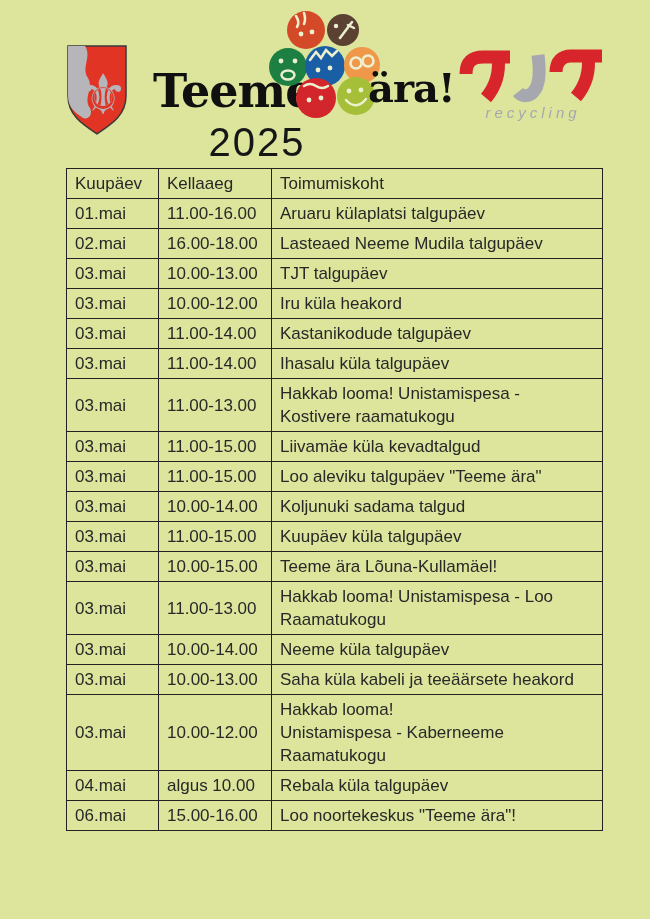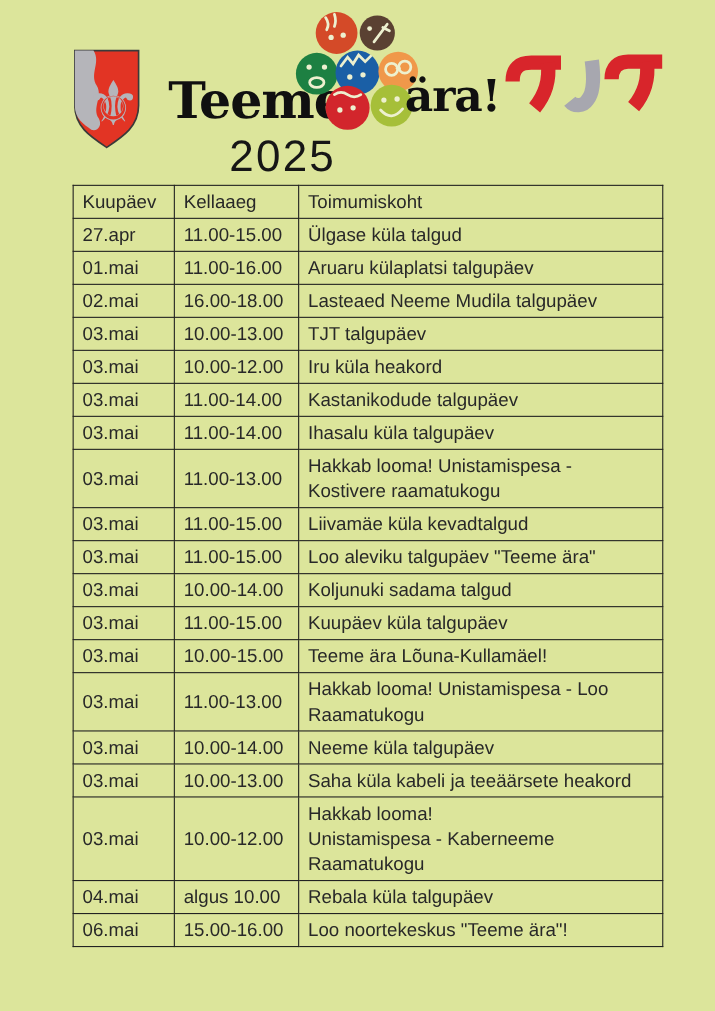--- a/index.html
+++ b/index.html
@@ -123,44 +123,40 @@
   <div class="tjt-wrap">
     <svg class="tjt-mark" viewBox="0 0 150 58">
       <g fill="none" stroke-width="13" stroke-linecap="butt">
         <path d="M8,28 C8,16 14,11 25,11 L52,11" stroke="#d8252b"></path>
         <path d="M40,11 C42,27 38,40 28,52" stroke="#d8252b"></path>
         <path d="M80,9 C82,24 82,38 76,45 C72,51 64,51 60,46" stroke="#a7a7af"></path>
         <path d="M98,26 C98,15 104,10 113,10 L144,10" stroke="#d8252b"></path>
         <path d="M130,10 C132,26 128,39 118,51" stroke="#d8252b"></path>
       </g>
     </svg>
+    <div class="tjt-sub">recycling</div>
   </div>
 
   <div class="year">2025</div>
 
   <table class="events">
     <colgroup>
       <col style="width:92px">
       <col style="width:113px">
       <col style="width:331px">
     </colgroup>
     <thead>
       <tr>
         <th>Kuupäev</th>
         <th>Kellaaeg</th>
         <th>Toimumiskoht</th>
       </tr>
     </thead>
     <tbody>
         <tr>
-          <td>27.apr</td>
-          <td>11.00-15.00</td>
-          <td>Ülgase küla talgud</td>
-        </tr>
-        <tr>
           <td>01.mai</td>
           <td>11.00-16.00</td>
           <td>Aruaru külaplatsi talgupäev</td>
         </tr>
         <tr>
           <td>02.mai</td>
           <td>16.00-18.00</td>
           <td>Lasteaed Neeme Mudila talgupäev</td>
         </tr>
         <tr>

